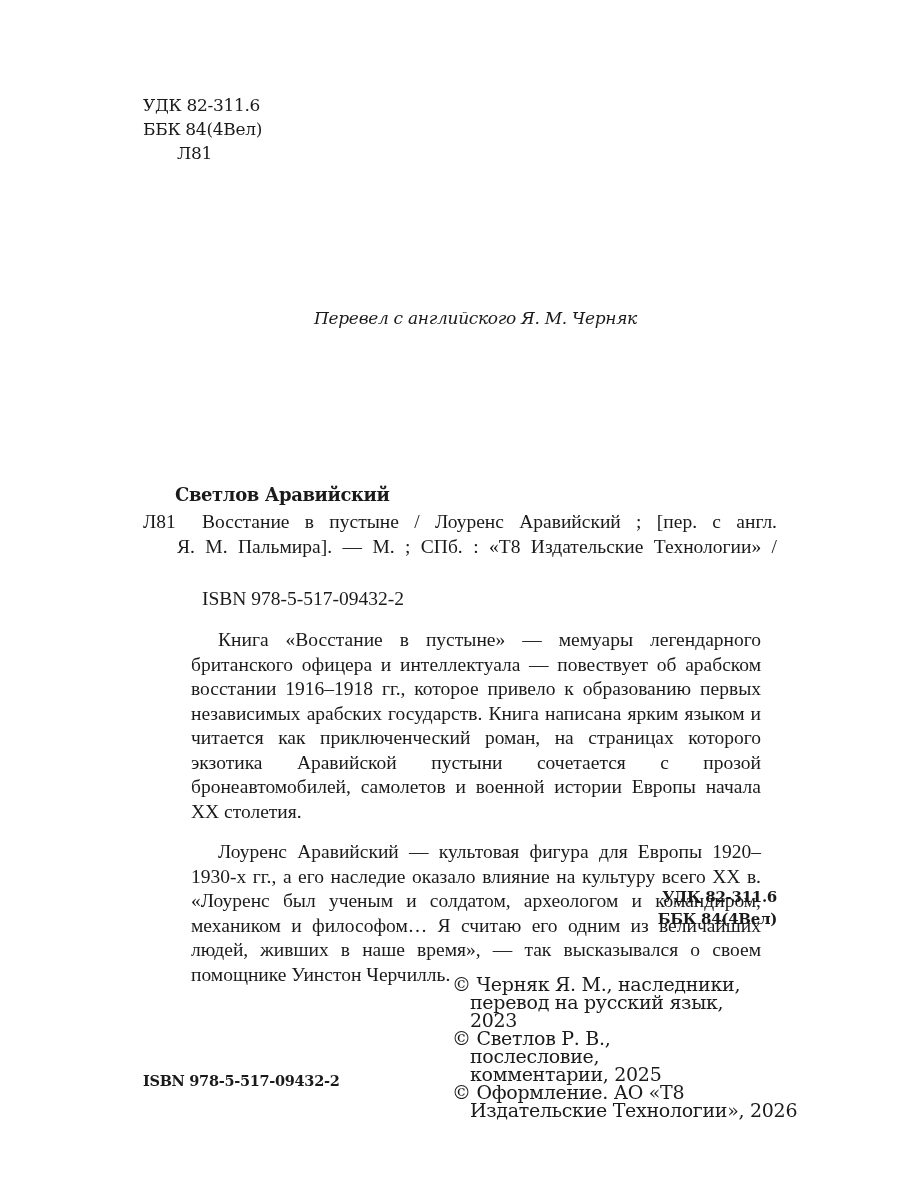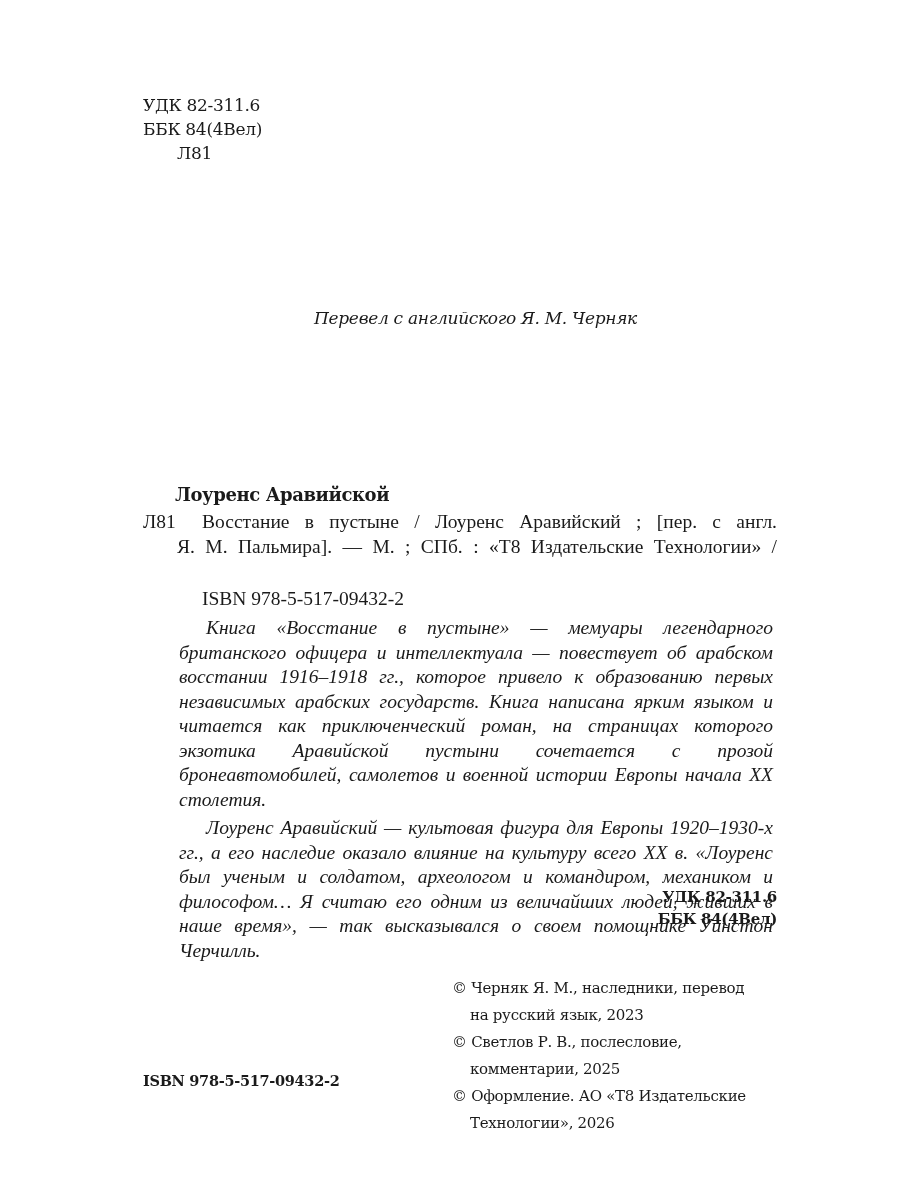--- a/index.html
+++ b/index.html
@@ -8,38 +8,38 @@
     .top-codes { left: 143px; top: 93px; font-size: 17px; line-height: 24px; letter-spacing: -0.3px; }
     .top-codes .l81 { padding-left: 34px; }
     .translator { left: 314px; top: 308px; font-size: 17px; font-style: italic; letter-spacing: -0.3px; }
     .author { left: 175px; top: 484px; font-size: 18px; font-weight: bold; letter-spacing: -0.4px; }
     .biblio { left: 143px; top: 509px; width: 634px; font-family: "Liberation Serif", serif; font-size: 19.5px; line-height: 25px; }
     .biblio .code { position: absolute; left: 0; top: 0; }
     .biblio .line { padding-left: 34px; text-align: justify; text-align-last: justify; }
     .biblio .line.first { padding-left: 59px; }
     .isbn-line { left: 202px; top: 588px; font-family: "Liberation Serif", serif; font-size: 19.5px; }
     .abstract { left: 175px; top: 612px; width: 602px; font-family: "Liberation Serif", serif; font-size: 19.5px; line-height: 24.5px; }
-    .abstract p { margin: 4px; text-indent: 27px; text-align: justify; font-style: italic; }
+    .abstract p { margin: 16px; text-indent: 27px; text-align: justify; }
     .codes-right { right: 123px; top: 886px; font-size: 15px; font-weight: bold; line-height: 22px; text-align: right; letter-spacing: -0.3px; }
-    .copyright { left: 452px; top: 975px; font-size: 15px; line-height: 27px; letter-spacing: -0.3px; }
+    .copyright { left: 452px; top: 975px; font-size: 19px; line-height: 18px; letter-spacing: -0.3px; }
     .copyright .item { padding-left: 18px; text-indent: -18px; }
     .isbn-bottom { left: 143px; top: 1072px; font-size: 14.5px; font-weight: bold; letter-spacing: -0.3px; }
   </style>
 </head>
 <body>
 
 <div class="abs top-codes">
   <div>УДК 82-311.6</div>
   <div>ББК 84(4Вел)</div>
   <div class="l81">Л81</div>
 </div>
 
 <div class="abs translator">Перевел с английского Я. М. Черняк</div>
 
-<div class="abs author">Лоуренс Аравийской</div>
+<div class="abs author">Светлов Аравийский</div>
 
 <div class="abs biblio">
   <span class="code">Л81</span>
   <div class="line first">Восстание в пустыне / Лоуренс Аравийский ; [пер. с англ.</div>
   <div class="line">Я. М. Пальмира]. — М. ; СПб. : «Т8 Издательские Технологии» /</div>
 </div>
 
 <div class="abs isbn-line">ISBN 978-5-517-09432-2</div>
 
 <div class="abs abstract">

